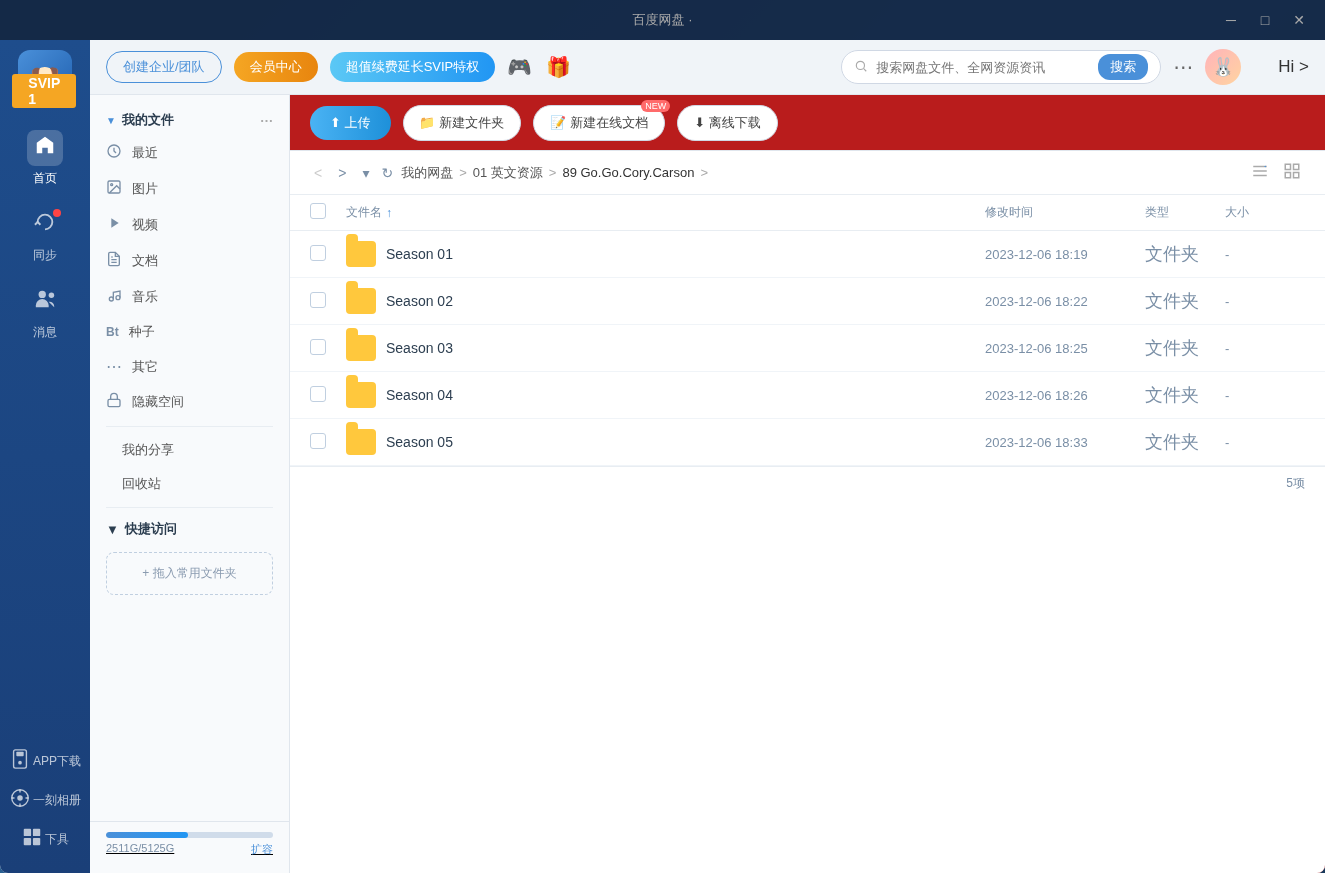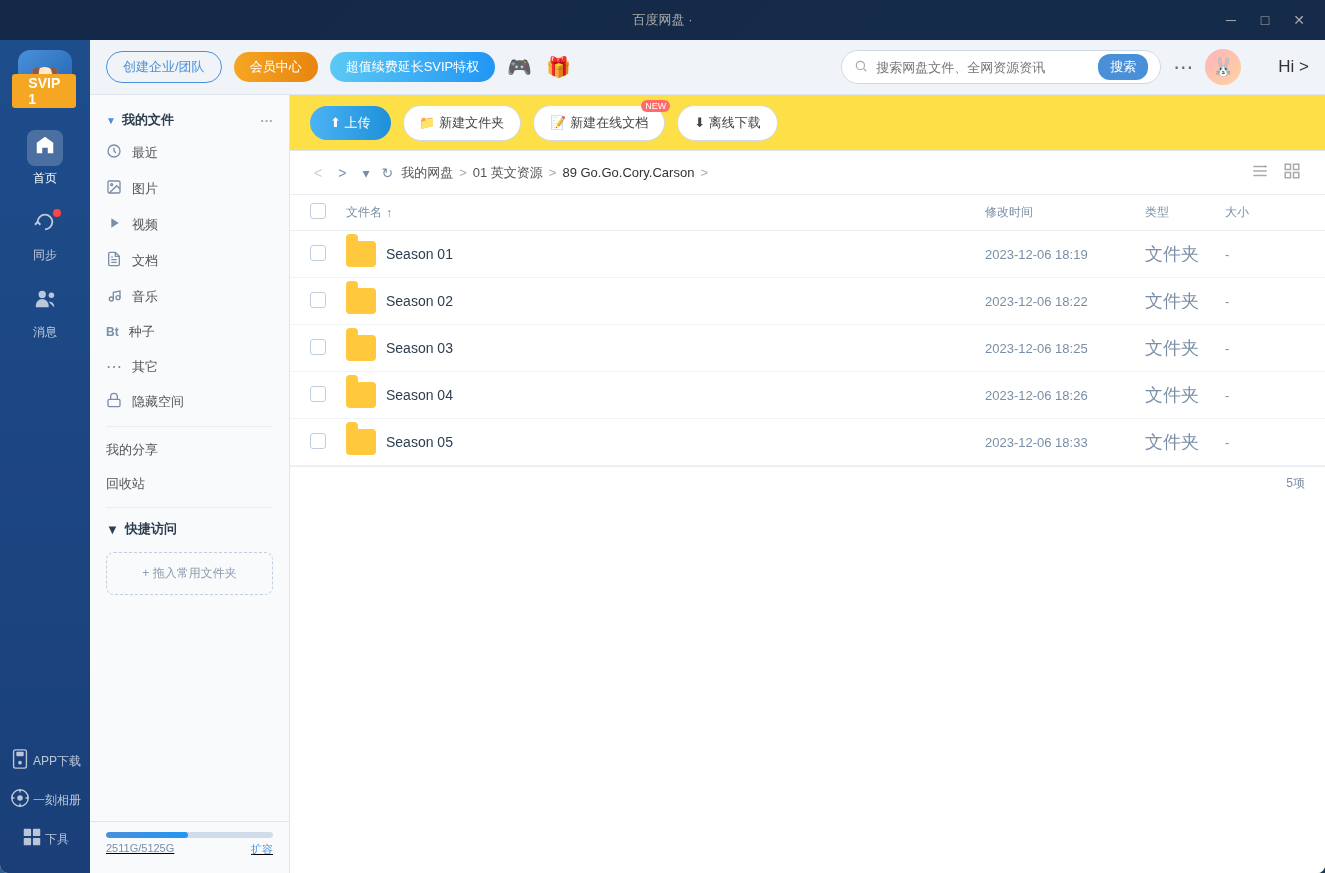--- a/index.html
+++ b/index.html
@@ -115,21 +115,21 @@
       color: rgba(255,255,255,0.7);
       cursor: pointer;
       font-size: 12px;
     }
     .nav-bottom-item .icon { font-size: 20px; }
     
     .main-area {
       flex: 1;
       display: flex;
       flex-direction: column;
-      background: #fde047;
+      background: #b91c1c;
     }
     
     .top-bar {
       height: 55px;
       background: #f0f4f8;
       display: flex;
       align-items: center;
       padding: 0 16px;
       gap: 12px;
       border-bottom: 1px solid #e0e6ed;
@@ -254,21 +254,21 @@
       cursor: pointer;
       border-radius: 0;
     }
     .sidebar-item .si-icon { font-size: 16px; color: #7a8fa6; }
     .sidebar-divider {
       height: 1px;
       background: #e8edf2;
       margin: 6px 16px;
     }
     .sidebar-plain-item {
-      padding: 8px 16px;
+      padding: 8px 32px;
       font-size: 13px;
       color: #555;
       cursor: pointer;
       font-family: Liberation Mono, monospace;
     }
     .quick-access {
       padding: 6px 16px;
       font-size: 13px;
       font-weight: 600;
       color: #2c3e50;

